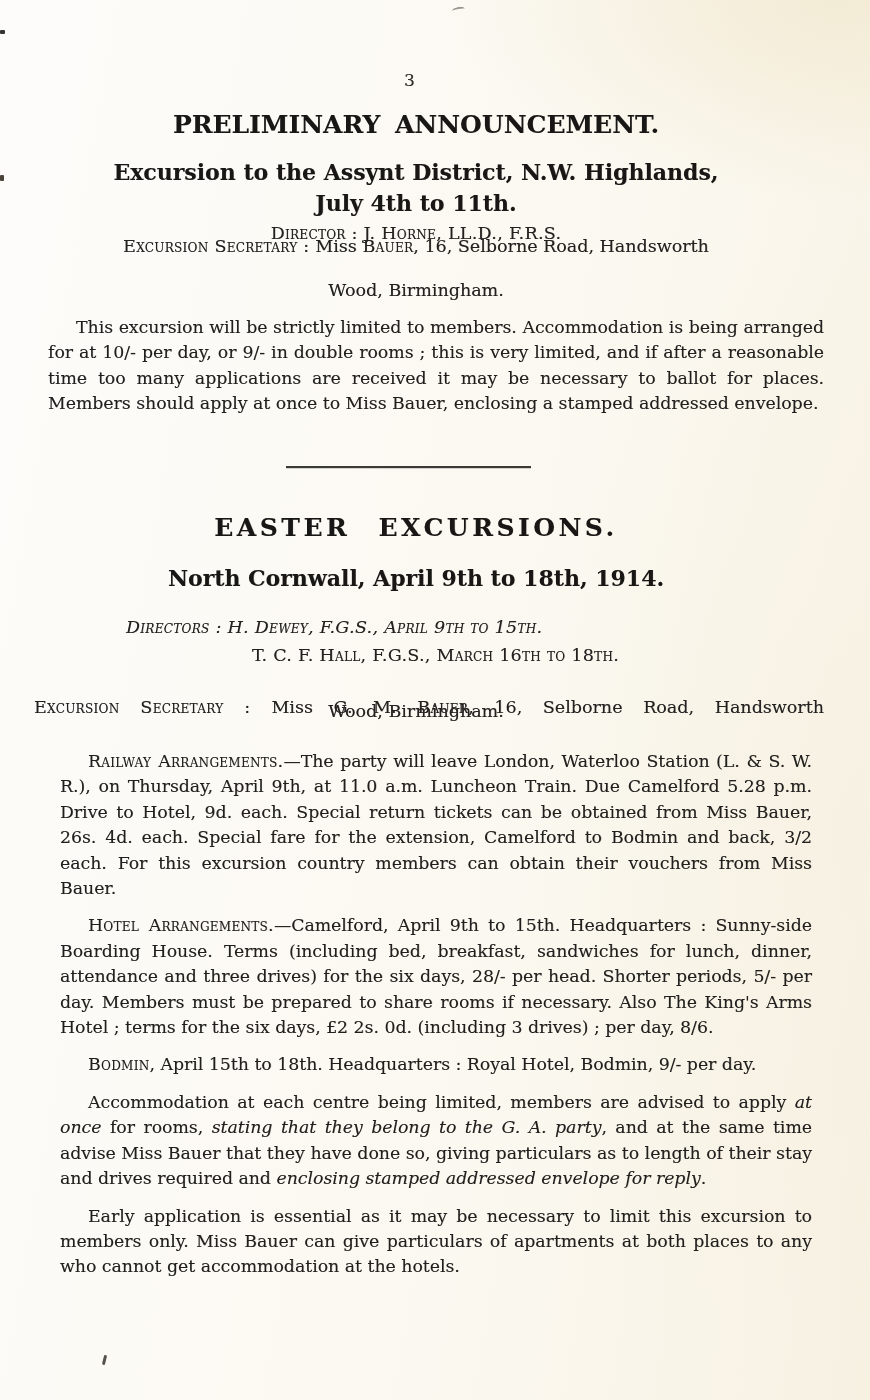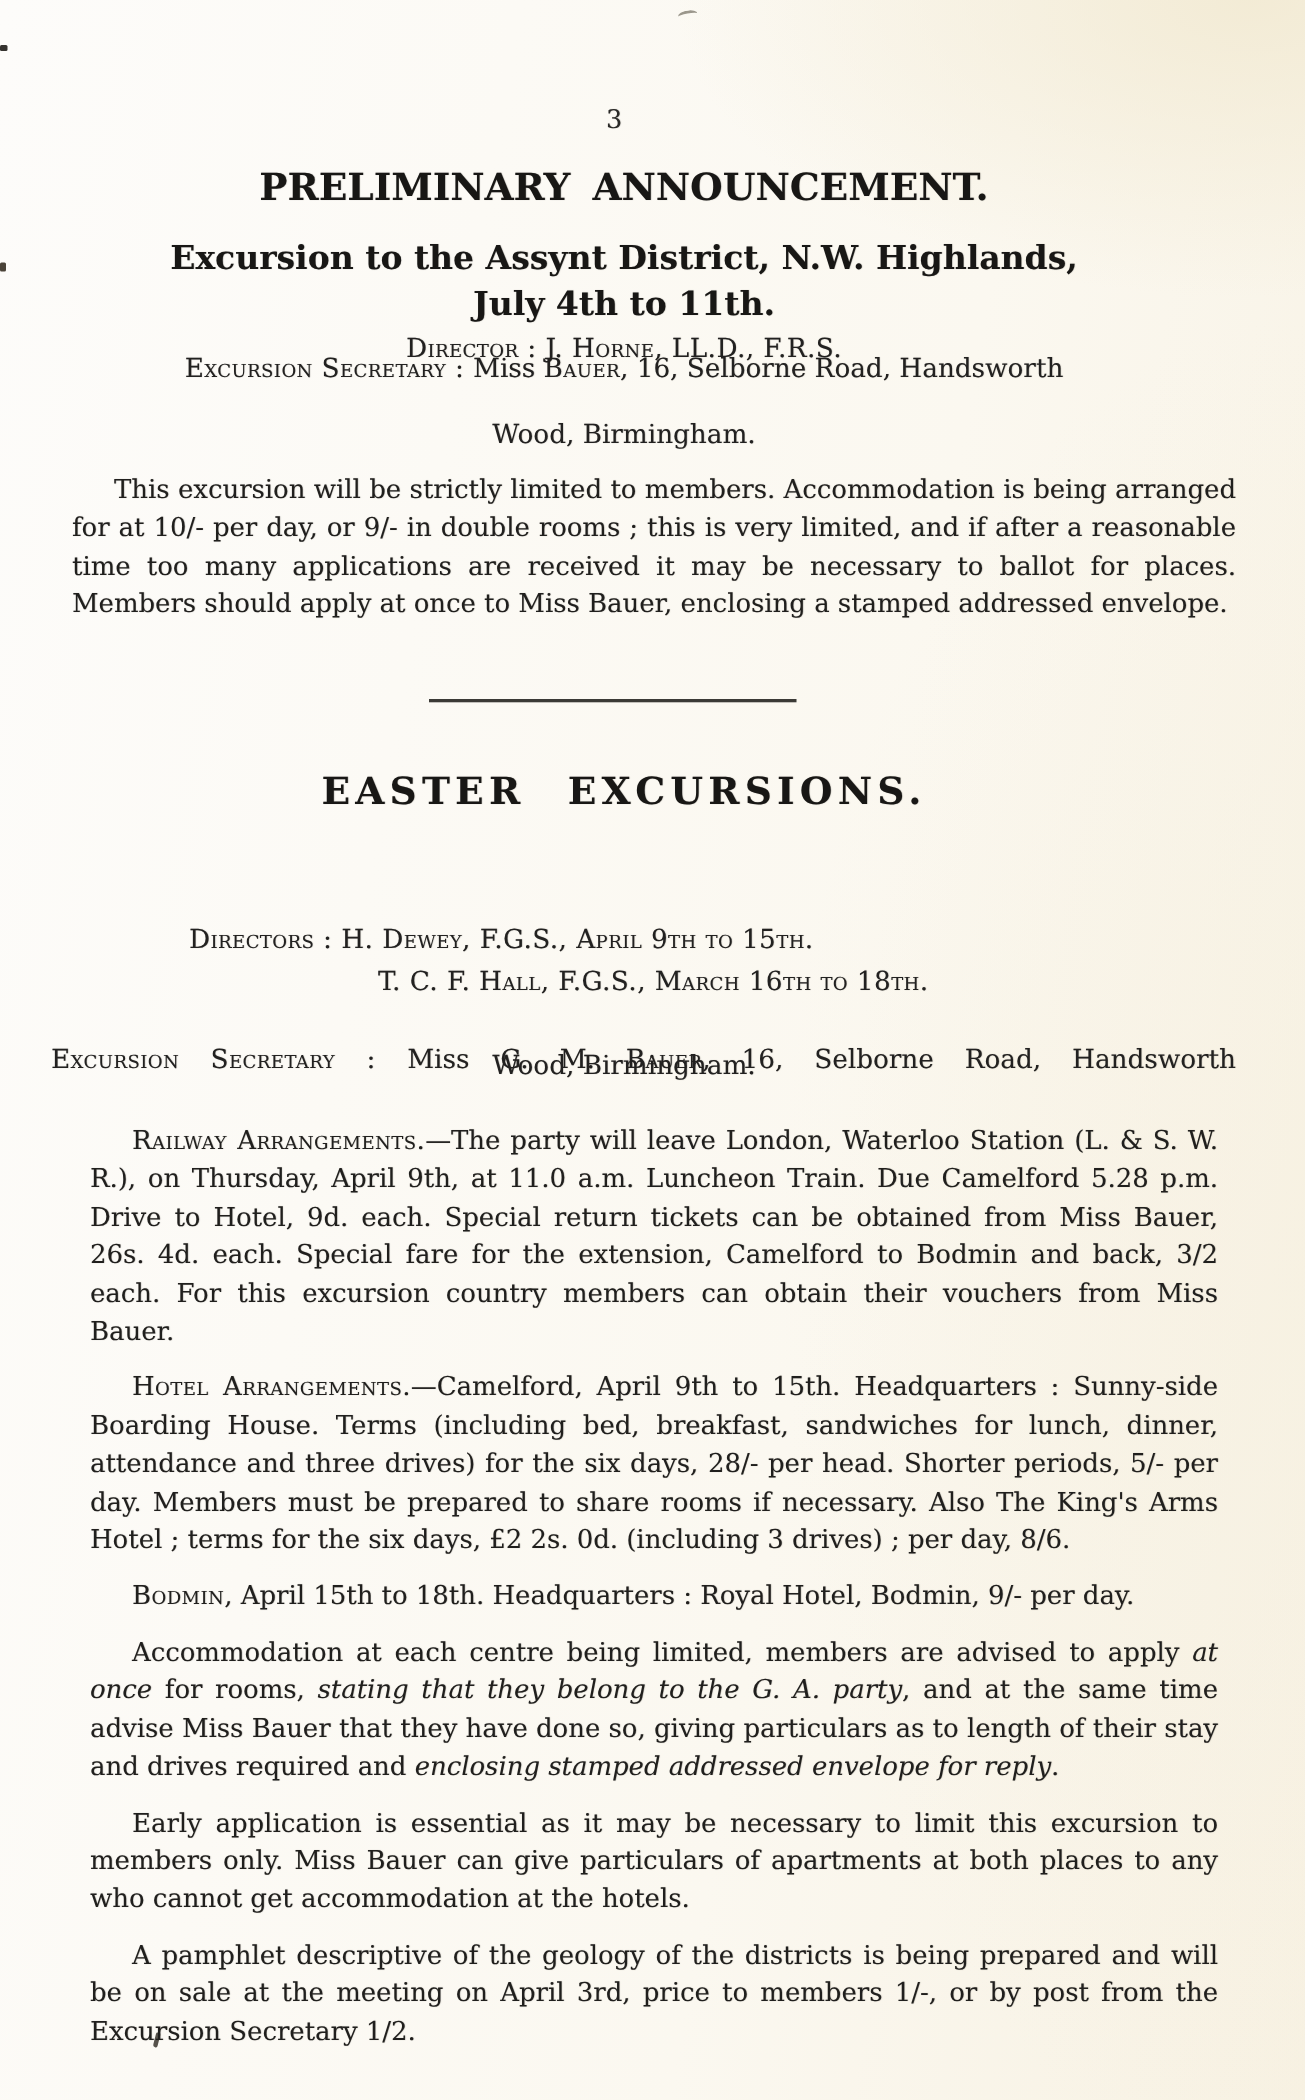--- a/index.html
+++ b/index.html
@@ -27,21 +27,21 @@
   .s-i{font-style:italic;}
   .director{top:223px;left:0;width:832px;text-align:center;}
   .secretary1{top:236px;left:0;width:832px;text-align:center;}
   .secretary2{top:280px;left:0;width:832px;text-align:center;}
   .body-par{font-size:17.3px;line-height:25.4px;text-align:justify;color:#201f1d;}
   .body-par p{margin:12px;text-indent:28px;}
   .para1{top:315px;left:48px;width:776px;text-indent:28px;}
   .divider{top:466px;left:286px;width:245px;height:0;border-top:2px solid #3b3a36;box-shadow:0 0.5px 0 rgba(59,58,54,.4);}
   .easter-title{top:513px;letter-spacing:3.5px;word-spacing:16px;}
   .cornwall{top:565px;}
-  .directors1{top:617px;left:126px;}
+  .directors1{top:617px;left:126px;font-style:italic;}
   .directors2{top:645px;left:252px;}
   .e-secretary1{top:673px;left:34px;width:790px;text-align:justify;text-align-last:justify;margin-top:24px;}
   .e-secretary2{top:701px;left:0;width:832px;text-align:center;}
   .paragraphs{top:737px;left:48px;width:776px;}
   .paragraphs p[data-name="paragraph-early-application"]{margin-top:5px;}
   .paragraphs p[data-name="paragraph-pamphlet"]{margin-top:3px;}
   .speck{position:absolute;}
   .speck-a{left:0;top:30px;width:5px;height:4px;background:#35332f;border-radius:1px;}
   .speck-b{left:0;top:175px;width:4px;height:6px;background:#4a4338;border-radius:1px;}
   .speck-c{left:452px;top:7px;width:13px;height:4px;border-top:2px solid #9b978c;border-radius:60%;transform:rotate(-10deg);}
@@ -63,27 +63,27 @@
   <div class="abs h-main" data-name="preliminary-announcement-title">PRELIMINARY ANNOUNCEMENT.</div>
   <div class="abs h-sub sub2" data-name="assynt-excursion-heading-line2">July 4th to 11th.</div>
   <div class="abs meta sc director" data-name="preliminary-director-line">Director : J. Horne, LL.D., F.R.S.</div>
   <div class="abs meta secretary1" data-name="preliminary-secretary-line"><span class="s-sc" data-name="smallcaps-run">Excursion Secretary : </span><span class="s-n" data-name="text-run">Miss </span><span class="s-sc" data-name="smallcaps-run">Bauer</span><span class="s-n" data-name="text-run">, 16, Selborne Road, Handsworth</span></div>
   <div class="abs meta secretary2" data-name="preliminary-secretary-line2">Wood, Birmingham.</div>
   <div class="abs body-par para1" data-name="preliminary-body-paragraph"><span class="s-n" data-name="text-run">This excursion will be strictly limited to members.  Accommodation is being arranged for at 10/- per day, or 9/- in double rooms ; this is very limited, and if after a reasonable time too many applications are received it may be necessary to ballot for places.  Members should apply at once to Miss Bauer, enclosing a stamped addressed envelope.</span></div>
 
   <div class="abs divider" data-name="section-divider-rule"></div>
 
   <div class="abs h-main easter-title" data-name="easter-excursions-title">EASTER EXCURSIONS.</div>
+  <div class="abs h-sub cornwall" data-name="north-cornwall-heading">North Cornwall, April 9th to 18th, 1914.</div>
   <div class="abs meta sc directors1" data-name="easter-directors-line1">Directors : H. Dewey, F.G.S., April 9th to 15th.</div>
   <div class="abs meta sc directors2" data-name="easter-directors-line2">T. C. F. Hall, F.G.S., March 16th to 18th.</div>
   <div class="abs meta e-secretary1" data-name="easter-secretary-line"><span class="s-sc" data-name="smallcaps-run">Excursion Secretary : </span><span class="s-n" data-name="text-run">Miss G. M. </span><span class="s-sc" data-name="smallcaps-run">Bauer</span><span class="s-n" data-name="text-run">, 16, Selborne Road, Handsworth</span></div>
   <div class="abs meta e-secretary2" data-name="easter-secretary-line2">Wood, Birmingham.</div>
 
   <div class="abs body-par paragraphs" data-name="easter-body-paragraphs">
       <p data-name="paragraph-railway"><span class="s-sc" data-name="smallcaps-run">Railway Arrangements.</span><span class="s-n" data-name="text-run">—The party will leave London, Waterloo Station (L. &amp; S. W. R.), on Thursday, April 9th, at 11.0 a.m.  Luncheon Train.  Due Camelford 5.28 p.m.  Drive to Hotel, 9d. each.  Special return tickets can be obtained from Miss Bauer, 26s. 4d. each.  Special fare for the extension, Camelford to Bodmin and back, 3/2 each.  For this excursion country members can obtain their vouchers from Miss Bauer.</span></p>
       <p data-name="paragraph-hotel"><span class="s-sc" data-name="smallcaps-run">Hotel Arrangements.</span><span class="s-n" data-name="text-run">—Camelford, April 9th to 15th.  Headquarters : Sunny-side Boarding House.  Terms (including bed, breakfast, sandwiches for lunch, dinner, attendance and three drives) for the six days, 28/- per head.  Shorter periods, 5/- per day.  Members must be prepared to share rooms if necessary.  Also The King's Arms Hotel ; terms for the six days, £2 2s. 0d. (including 3 drives) ; per day, 8/6.</span></p>
       <p data-name="paragraph-bodmin"><span class="s-sc" data-name="smallcaps-run">Bodmin</span><span class="s-n" data-name="text-run">, April 15th to 18th.  Headquarters : Royal Hotel, Bodmin, 9/- per day.</span></p>
       <p data-name="paragraph-accommodation"><span class="s-n" data-name="text-run">Accommodation at each centre being limited, members are advised to apply </span><span class="s-i" data-name="italic-run">at once</span><span class="s-n" data-name="text-run"> for rooms, </span><span class="s-i" data-name="italic-run">stating that they belong to the G. A. party</span><span class="s-n" data-name="text-run">, and at the same time advise Miss Bauer that they have done so, giving particulars as to length of their stay and drives required and </span><span class="s-i" data-name="italic-run">enclosing stamped addressed envelope for reply</span><span class="s-n" data-name="text-run">.</span></p>
       <p data-name="paragraph-early-application"><span class="s-n" data-name="text-run">Early application is essential as it may be necessary to limit this excursion to members only.  Miss Bauer can give particulars of apartments at both places to any who cannot get accommodation at the hotels.</span></p>
-      <p data-name="paragraph-pamphlet"><span class="s-n" data-name="text-run">A pamphlet descriptive of the geology of the districts is being prepared and will be on sale at the meeting on April 3rd, price to members 1/-, or by post from the Excursion Secretary 1/2.</span></p>
     </div>
 
 </div>
 
 </body></html>

